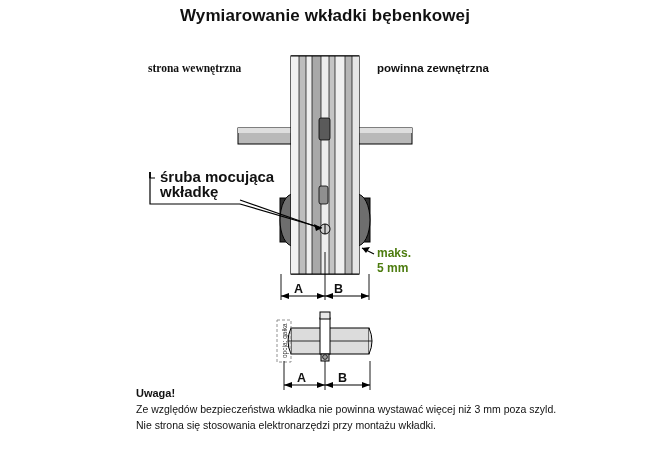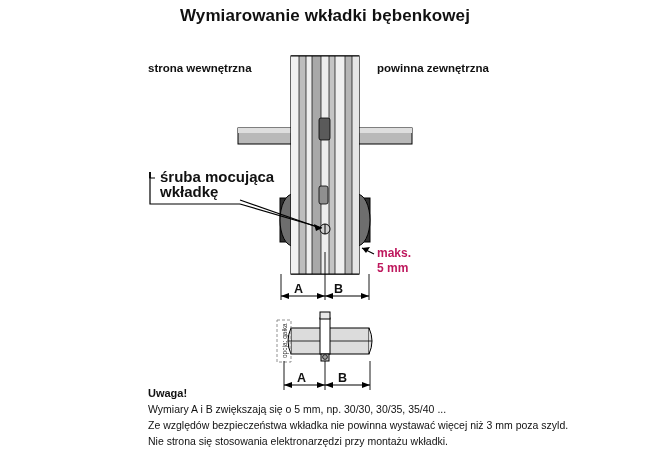--- a/index.html
+++ b/index.html
@@ -42,21 +42,21 @@
     font-size: 15px;
     font-weight: bold;
     color: #111111;
     line-height: 15px;
     white-space: nowrap;
   }
 
   .maks-label {
     font-size: 12px;
     font-weight: bold;
-    color: #be185d;
+    color: #4d7c0f;
     line-height: 15px;
     white-space: nowrap;
   }
 
   .dim-letter {
     font-size: 12.5px;
     font-weight: bold;
     color: #111111;
   }
 
@@ -81,21 +81,21 @@
 
   svg { display: block; }
 </style>
 </head>
 <body>
 
 <div id="root">
 
   <div class="abs title">Wymiarowanie wkładki bębenkowej</div>
 
-  <div class="abs side-label" style="left:148px; top:62px;">strona wewnętrzna</div>
+  <div class="abs side-label" style="left:148px; top:62px;font-family:Liberation Serif, serif;">strona wewnętrzna</div>
   <div class="abs side-label" style="left:377px; top:62px;">powinna zewnętrzna</div>
 
   <div class="abs callout-label" style="left:160px; top:169px;">
     <div>śruba mocująca</div>
     <div>wkładkę</div>
   </div>
 
   <div class="abs maks-label" style="left:377px; top:246px;">
     <div>maks.</div>
     <div>5 mm</div>
@@ -239,20 +239,19 @@
       <line x1="284" y1="385" x2="325" y2="385" stroke="#000" stroke-width="1.1"></line>
       <polygon points="284,385 292,382 292,388" fill="#000"></polygon>
       <polygon points="325,385 317,382 317,388" fill="#000"></polygon>
       <line x1="325" y1="385" x2="370" y2="385" stroke="#000" stroke-width="1.1"></line>
       <polygon points="325,385 333,382 333,388" fill="#000"></polygon>
       <polygon points="370,385 362,382 362,388" fill="#000"></polygon>
     </g>
 
   </svg>
 
-  <div class="abs" style="left:148px; top:387px; width:480px;">
+  <div class="abs" style="left:136px; top:387px; width:480px;">
     <div class="note-head">Uwaga!</div>
-    <div class="note-line" style="margin-top:4px;">Wymiary A i B zwiększają się o 5 mm, np. 30/30, 30/35, 35/40 ...</div>
     <div class="note-line" style="margin-top:4px;">Ze względów bezpieczeństwa wkładka nie powinna wystawać więcej niż 3 mm poza szyld.</div>
     <div class="note-line" style="margin-top:4px;">Nie strona się stosowania elektronarzędzi  przy montażu wkładki.</div>
   </div>
 
 </div>
 
 </body></html>

